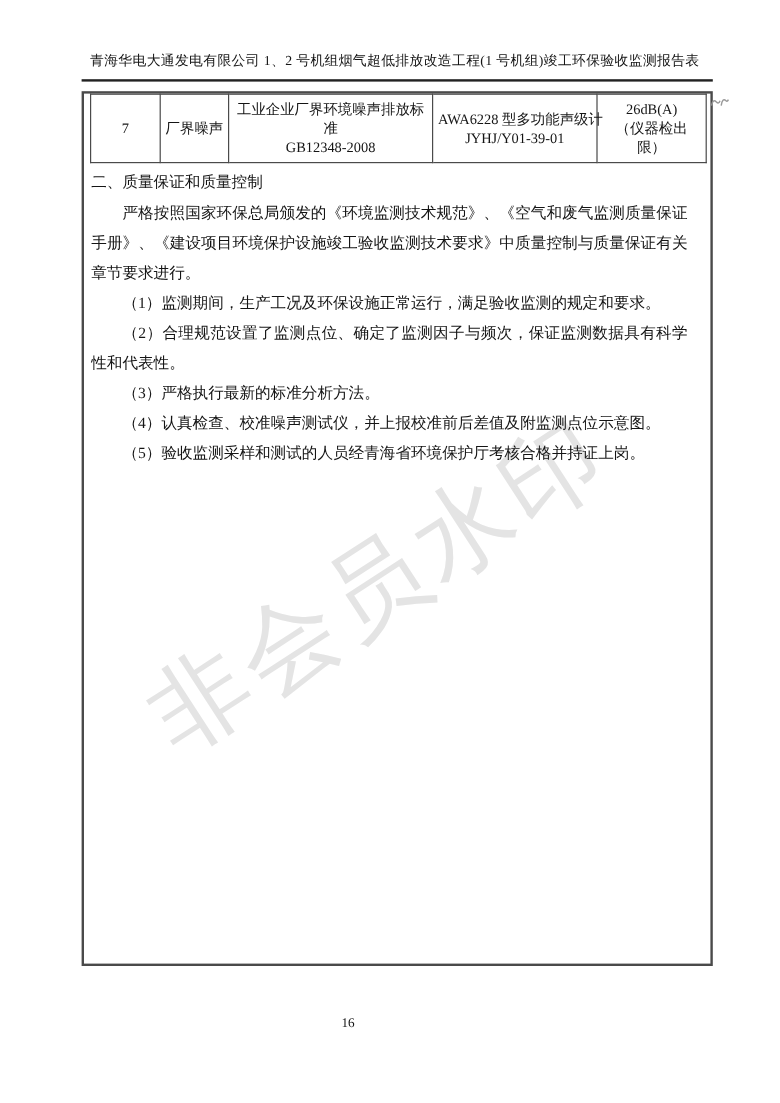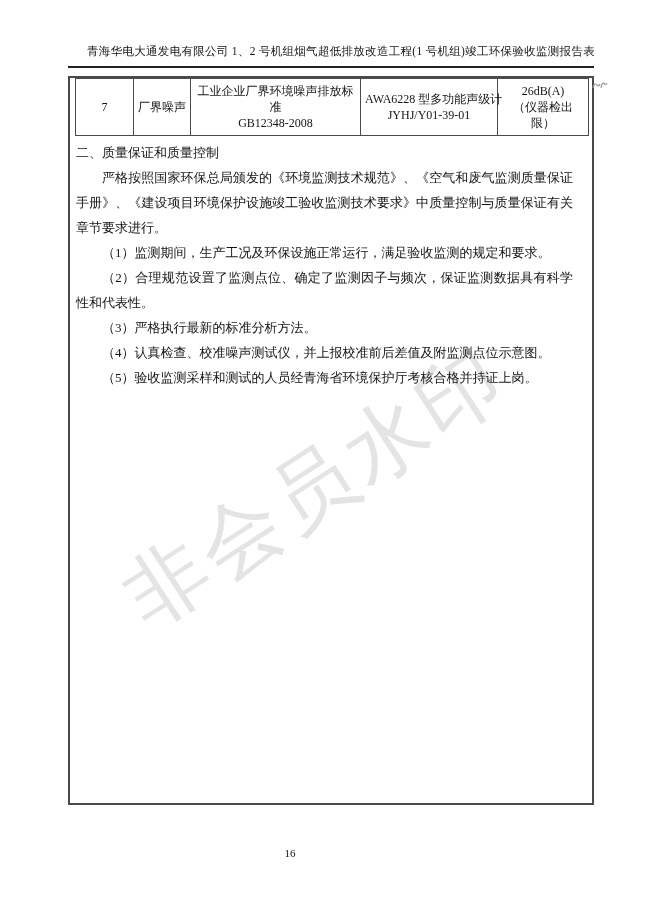--- a/index.html
+++ b/index.html
@@ -3,21 +3,21 @@
 <meta charset="utf-8">
 <style>
   html,body{margin:0;padding:0;}
   body{
     width:650px;height:919px;position:relative;background:#ffffff;
     font-family:"Liberation Serif","DejaVu Serif",serif;color:#141414;
     overflow:hidden;
   }
   .doc-header{
     position:absolute;left:75px;top:44px;width:520px;
-    font-size:11.5px;line-height:14px;letter-spacing:0.3px;white-space:nowrap;text-align:right;
+    font-size:11.5px;line-height:14px;letter-spacing:0.3px;white-space:nowrap;
   }
   .header-rule{
     position:absolute;left:68px;top:66px;width:526px;height:2px;background:#222222;
   }
   .watermark{
     position:absolute;left:98px;top:446px;z-index:0;
     font-size:82px;line-height:84px;letter-spacing:5px;color:#e4e4e4;
     white-space:nowrap;transform:rotate(-33deg);transform-origin:center center;
     user-select:none;
   }
@@ -31,21 +31,21 @@
   }
   .row-table td{
     border:1px solid #4a4a4a;vertical-align:middle;padding:2px 4px;line-height:16px;
   }
   .std-name{}
   .nowrap{white-space:nowrap;}
   .content{
     margin:4px 0 0 6px;width:497px;font-size:13px;line-height:25px;
     text-align:justify;
   }
-  .heading{text-indent:0;}
+  .heading{text-indent:0;font-family:Liberation Mono, monospace;}
   .para{text-indent:2em;}
   .corner-mark{position:absolute;left:592px;top:78px;z-index:2;}
   .page-number{
     position:absolute;left:0;top:847px;width:580px;text-align:center;
     font-size:11px;z-index:1;
   }
 </style>
 </head>
 <body>
 

